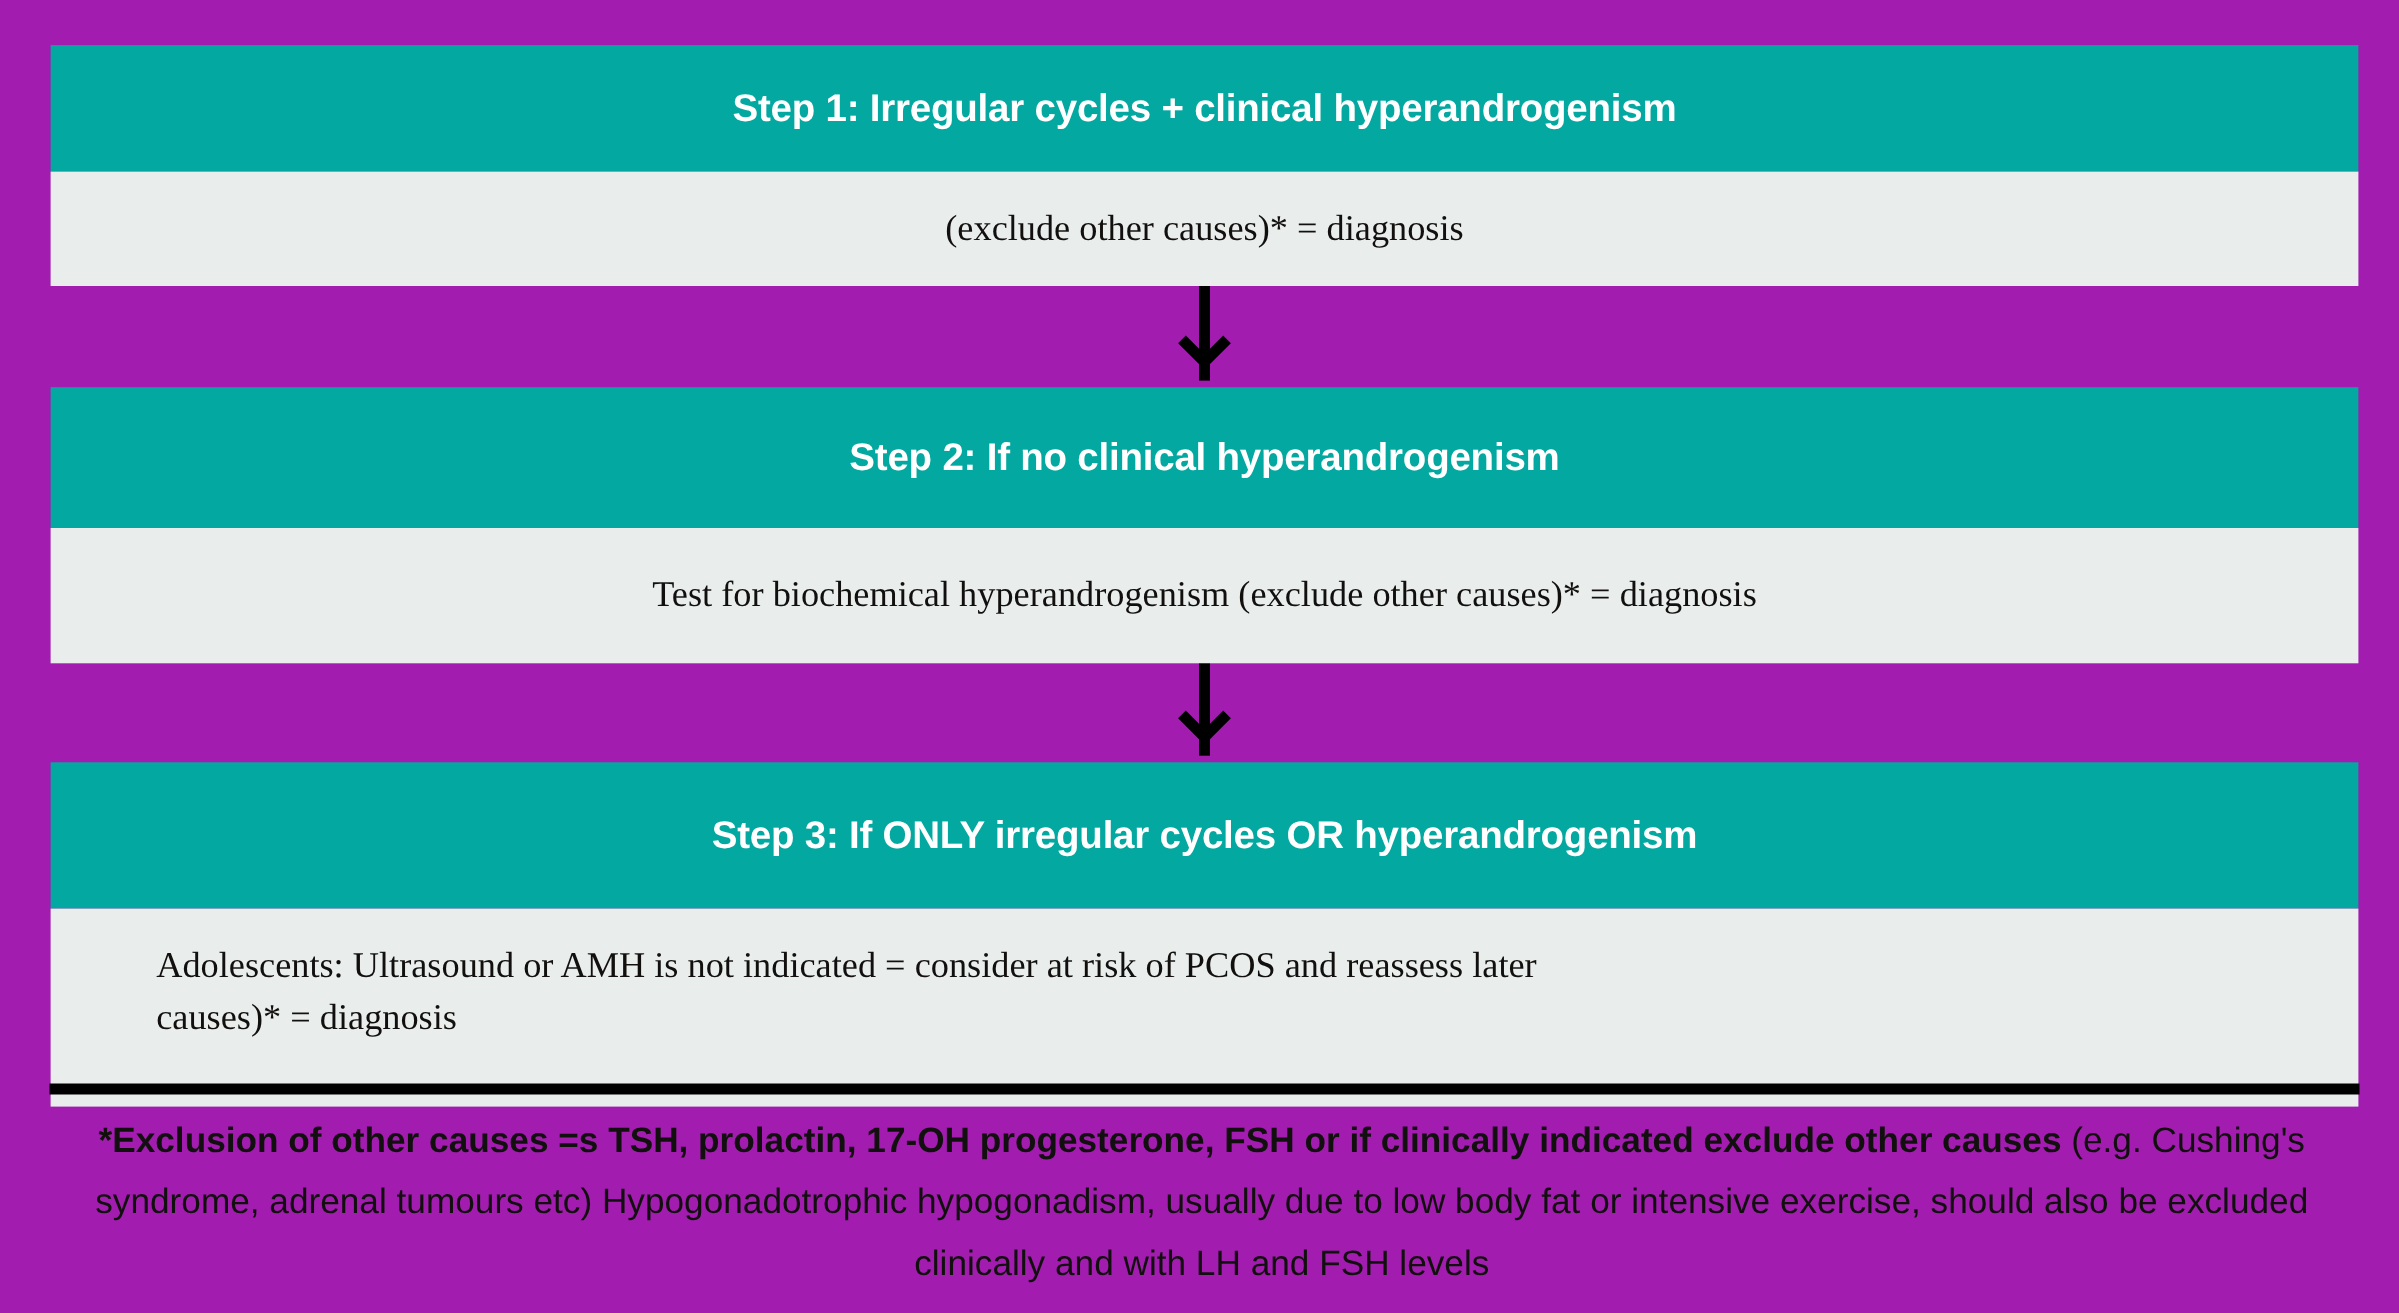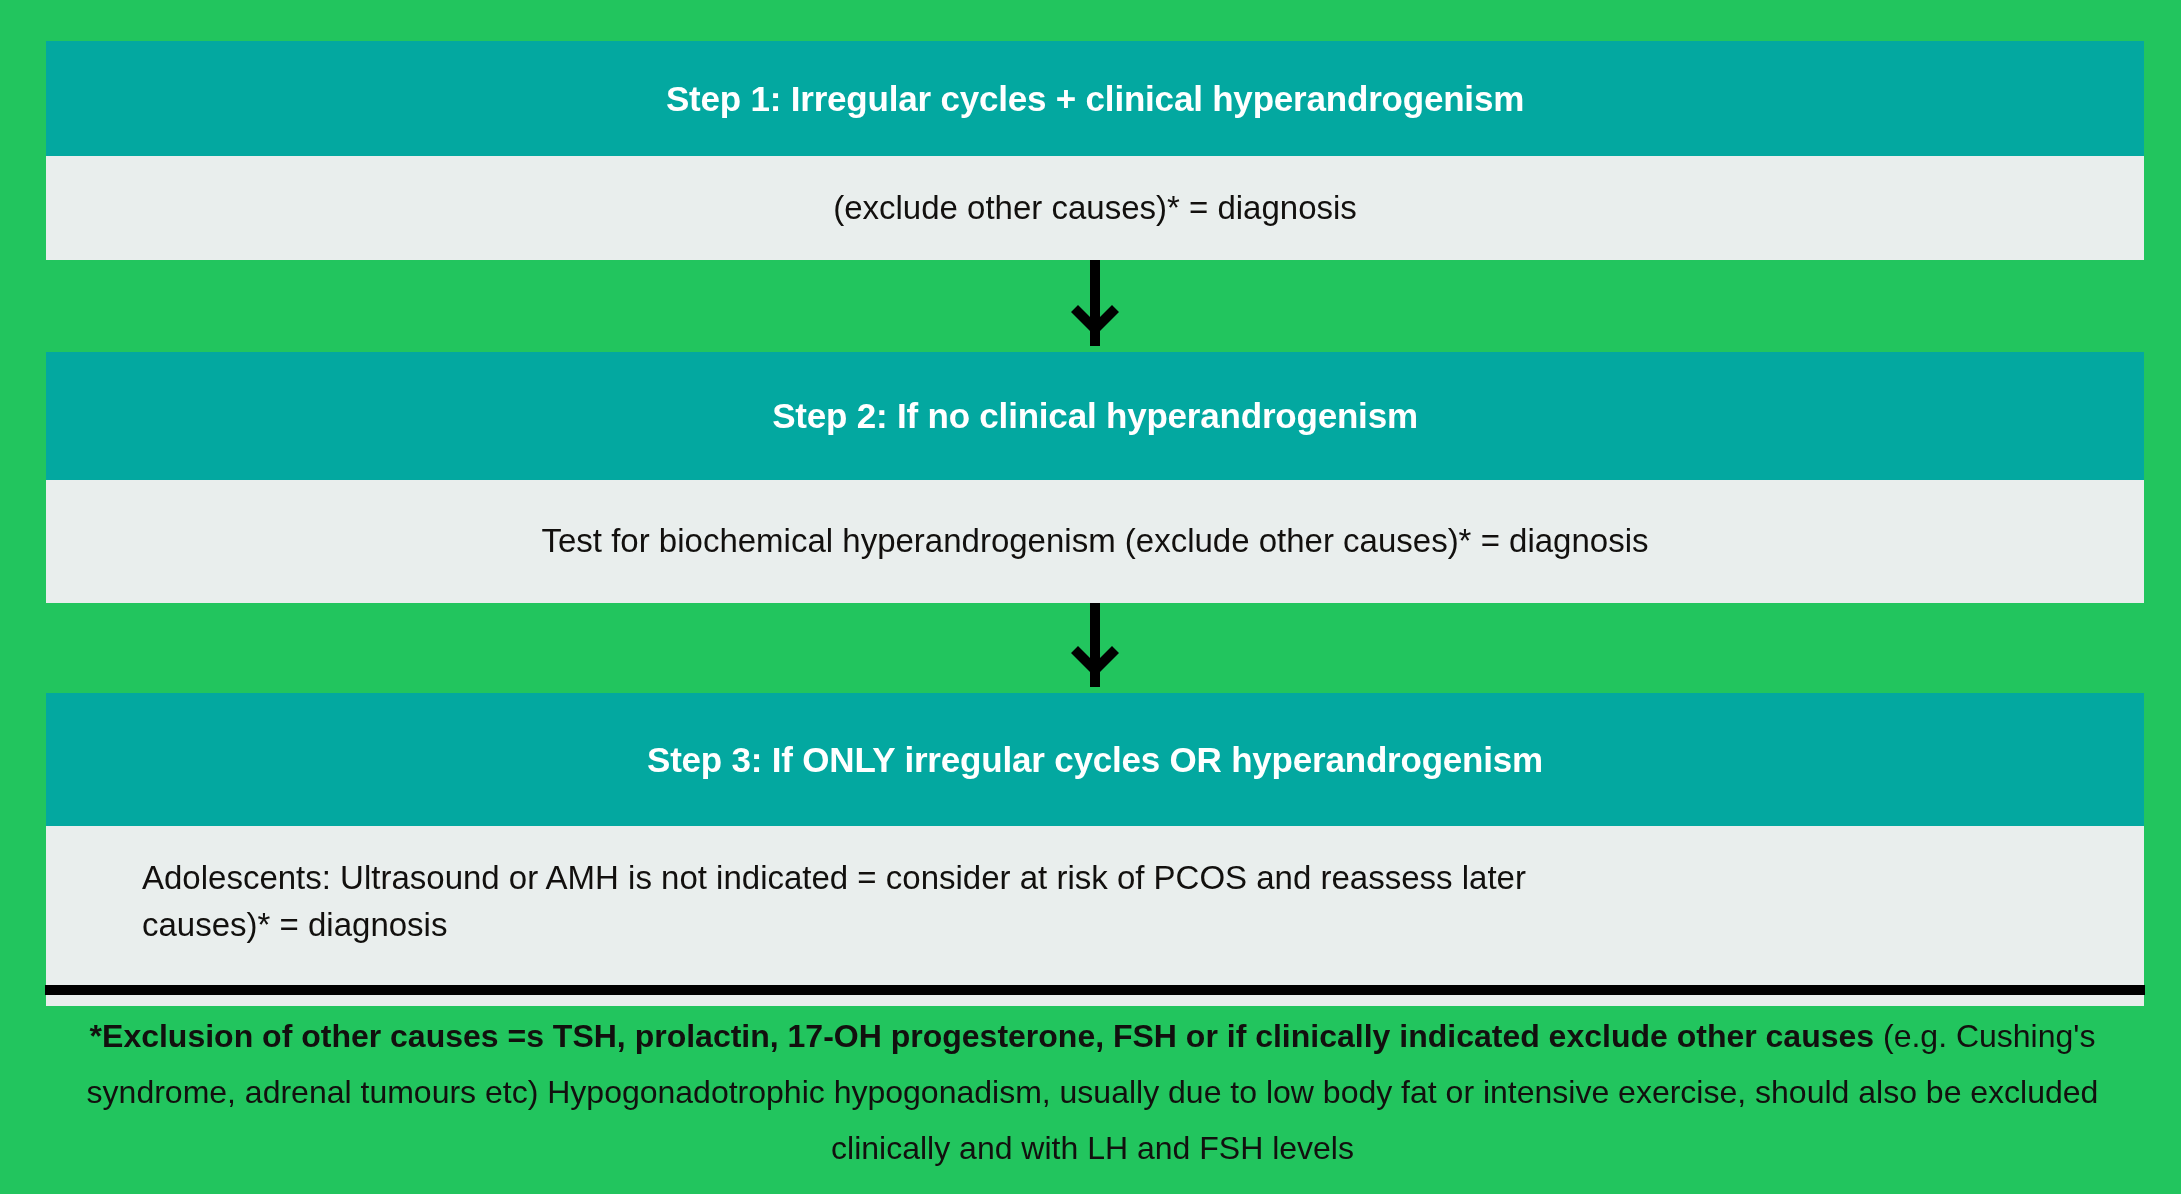--- a/index.html
+++ b/index.html
@@ -10,21 +10,21 @@
   body {
     width: 2181px;
     height: 1194px;
     font-family: "Liberation Sans", sans-serif;
     overflow: hidden;
   }
   .page {
     position: relative;
     width: 2181px;
     height: 1194px;
-    background: #22c55e;
+    background: #a21caf;
   }
 
   
   .flow {
     position: absolute;
     left: 46px;
     top: 41px;
     width: 2098px;
   }
   .step-block {
@@ -43,20 +43,21 @@
   }
   .step-header.h1 { height: 115px; }
   .step-header.h2 { height: 128px; }
   .step-header.h3 { height: 133px; }
 
   .step-body {
     background: #e9eeed;
     color: #12100e;
     font-size: 33px;
     line-height: 1.23;
+    font-family: Liberation Serif, serif;
   }
   .step-body.centered {
     text-align: center;
     display: flex;
     align-items: center;
     justify-content: center;
   }
   .body-1 { height: 104px; }
   .body-2 { height: 123px; }
   .body-3 {

